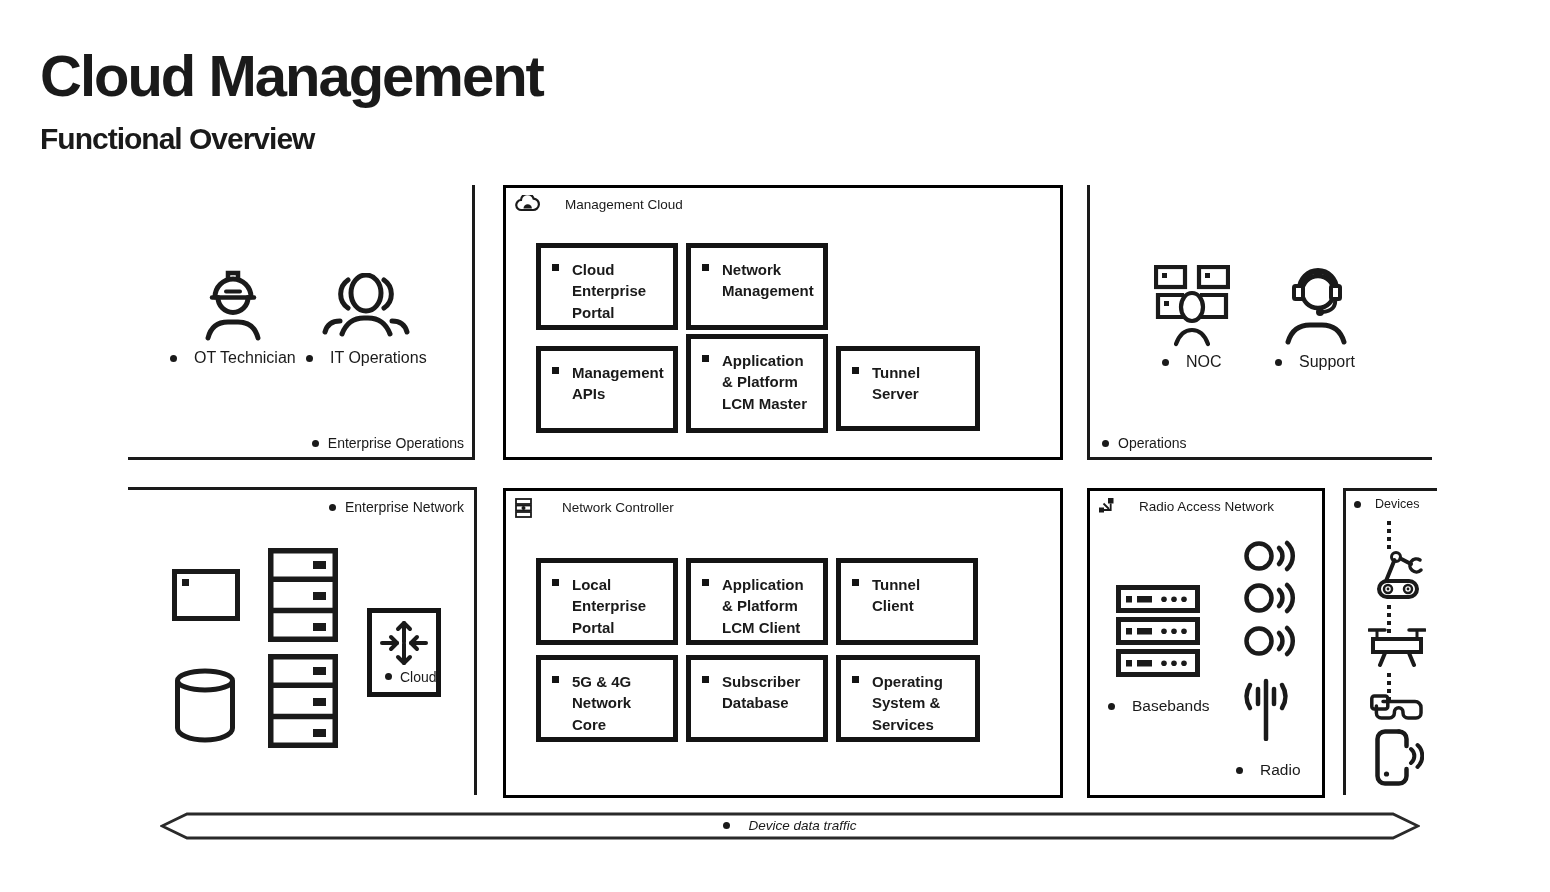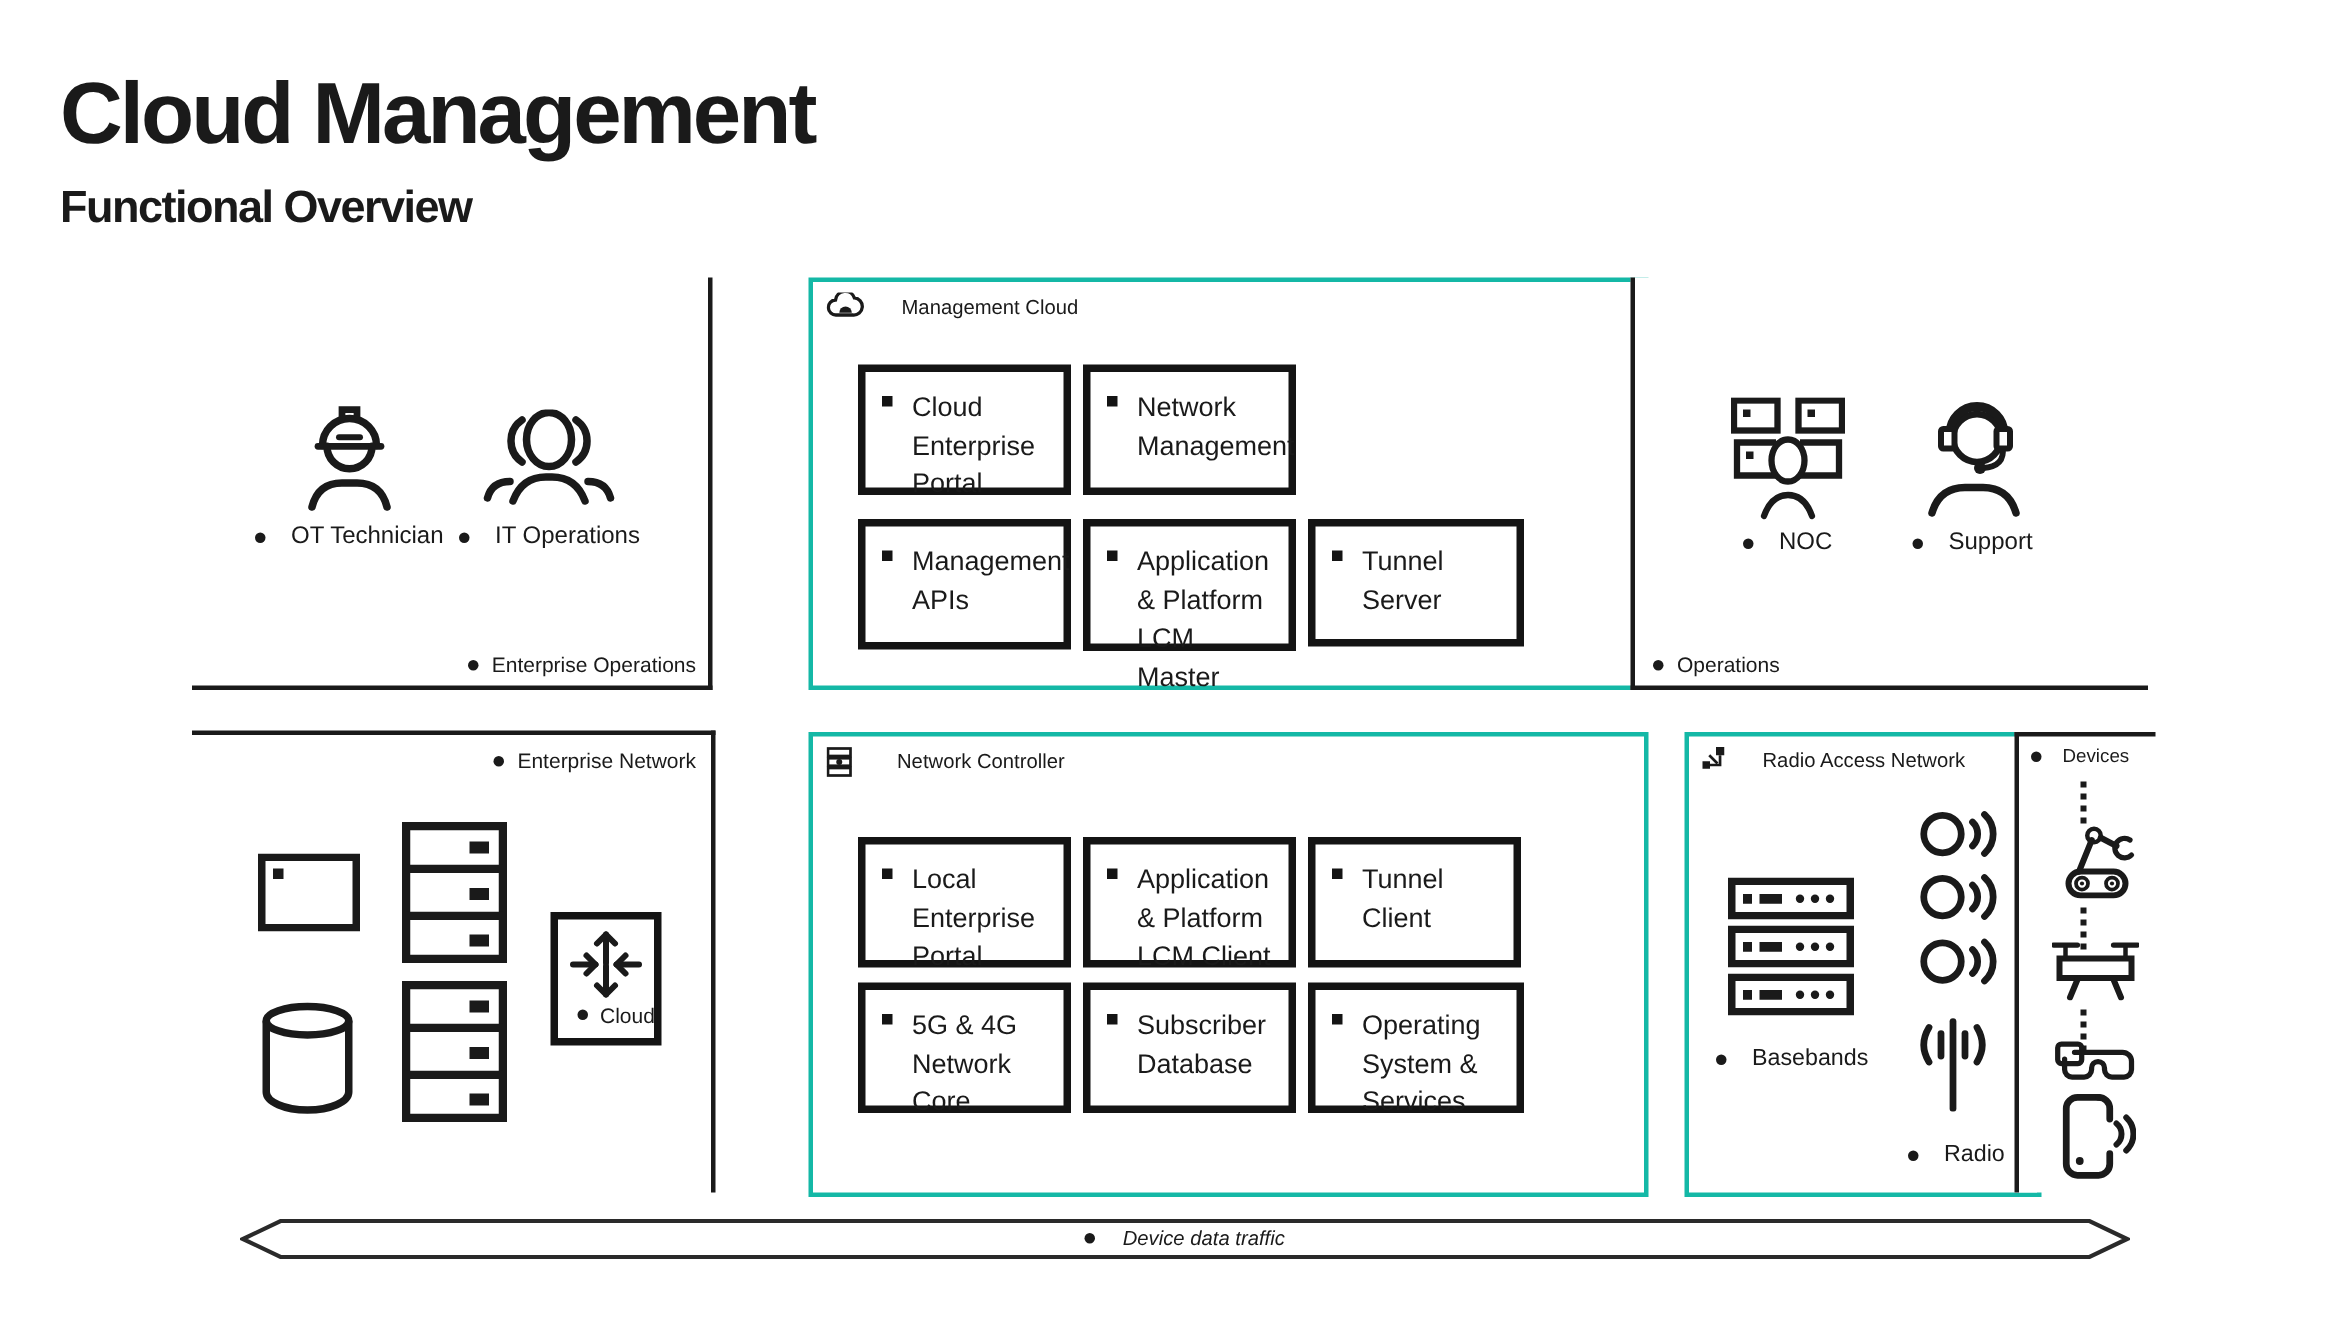--- a/index.html
+++ b/index.html
@@ -5,40 +5,40 @@
   * { margin:0; padding:0; box-sizing:border-box; }
   html,body { background:#fff; }
   .stage {
     position:relative; width:1550px; height:892px; background:#fff;
     font-family:"Liberation Sans", sans-serif; color:#1a1a1a; overflow:hidden;
   }
   .title { position:absolute; left:40px; top:42px; font-size:58px; font-weight:bold; letter-spacing:-2px; color:#1a1a1a; }
   .subtitle { position:absolute; left:40px; top:122px; font-size:30px; font-weight:bold; letter-spacing:-1px; color:#1a1a1a; }
 
   .panel { position:absolute; background:#fff; }
-  .b-all { border:3px solid #14b8a6;margin-left:36px; }
+  .b-all { border:3px solid #000000; }
   .ent-ops   { left:128px; top:185px; width:347px; height:275px; border-right:3px solid #1a1a1a; border-bottom:3px solid #1a1a1a; }
   .mgmt-cloud{ left:503px; top:185px; width:560px; height:275px; }
   .operations{ left:1087px; top:185px; width:345px; height:275px; border-left:3px solid #1a1a1a; border-bottom:3px solid #1a1a1a; }
   .ent-net   { left:128px; top:487px; width:349px; height:308px; border-top:3px solid #1a1a1a; border-right:3px solid #1a1a1a; }
   .net-ctrl  { left:503px; top:488px; width:560px; height:310px; }
   .ran       { left:1087px; top:488px; width:238px; height:310px;padding-left:36px; }
   .devices   { left:1343px; top:488px; width:94px; height:307px; border-left:3px solid #1a1a1a; border-top:3px solid #1a1a1a; }
 
   .abs { position:absolute; }
   .hdr { position:absolute; display:flex; align-items:flex-start; }
   .hdr-label { font-size:13.5px; color:#1a1a1a; }
 
   .blabel { position:absolute; display:flex; align-items:center; gap:17px; font-size:16px; white-space:nowrap; color:#1a1a1a; }
   .slabel { position:absolute; display:flex; align-items:center; gap:9px; font-size:14px; white-space:nowrap; color:#1a1a1a; }
   .dot { width:7px; height:7px; border-radius:50%; background:#1a1a1a; flex:none; }
 
   .pbox { position:absolute; border:5px solid #141414; background:#fff; display:flex; gap:13px; padding:11px 6px 6px 11px; }
   .pbox .sq { width:7px; height:7px; background:#141414; margin-top:5px; flex:none; }
-  .pbox .lbl { font-size:18px; font-weight:normal; line-height:1.42; color:#1a1a1a; }
+  .pbox .lbl { font-size:15px; font-weight:bold; line-height:1.42; color:#1a1a1a; }
   .pbox .lbl.narrow { max-width:68px; }
 
   .router-box { position:absolute; left:239px; top:118px; width:74px; height:89px; border:5px solid #141414; background:#fff; }
   .router-label { position:absolute; left:13px; bottom:5px; display:flex; gap:8px; font-size:14px; line-height:1.35; color:#1a1a1a; }
   .router-label .dot { margin-top:5px; }
   .router-label span { width:32px; }
 
   .vdots { position:absolute; display:flex; flex-direction:column; gap:4.5px; }
   .vdots i { width:3.5px; height:3.5px; background:#1a1a1a; }
 
@@ -103,21 +103,21 @@
       <span class="lbl">Cloud Enterprise Portal</span>
     </div>
     <div class="pbox" style="left:180px;top:55px;width:142px;height:87px">
       <i class="sq"></i>
       <span class="lbl">Network Management</span>
     </div>
     <div class="pbox" style="left:30px;top:158px;width:142px;height:87px">
       <i class="sq"></i>
       <span class="lbl">Management APIs</span>
     </div>
-    <div class="pbox" style="left:180px;top:158px;width:142px;height:88px">
+    <div class="pbox" style="left:180px;top:146px;width:142px;height:99px">
       <i class="sq"></i>
       <span class="lbl">Application &amp; Platform LCM Master</span>
     </div>
     <div class="pbox" style="left:330px;top:158px;width:144px;height:85px">
       <i class="sq"></i>
       <span class="lbl">Tunnel Server</span>
     </div>
   </section>
 
   <section class="panel operations">

